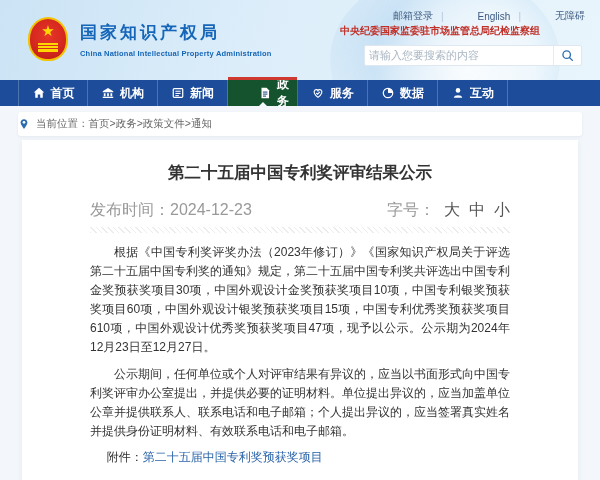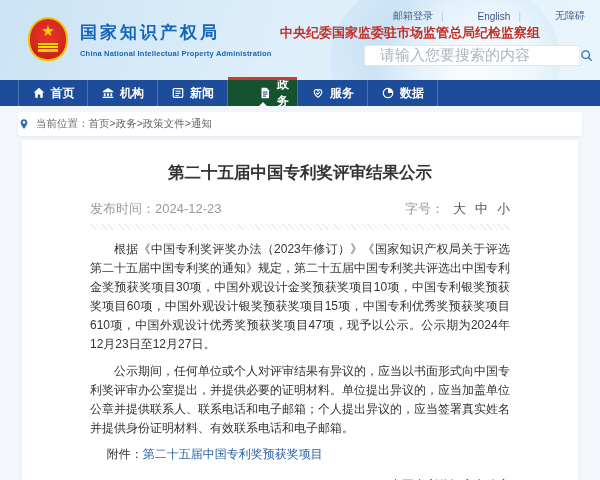--- a/index.html
+++ b/index.html
@@ -29,29 +29,29 @@
   }
   .emblem .star { position:absolute; left:0; right:0; top:4px; text-align:center; color:#ffd700; font-size:15px; line-height:15px; }
   .emblem .gate { position:absolute; left:8px; right:8px; bottom:7px; height:9px;
     background:linear-gradient(180deg,#ffd700 0 2px, transparent 2px 3px, #ffd700 3px 5px, transparent 5px 6px, #ffd700 6px 9px); }
   .logo-text { margin-left:12px; }
   .logo-cn { color:#1565b8; font-size:17px; font-weight:bold; letter-spacing:3px; line-height:24px; }
   .logo-en { color:#1565b8; font-size:7.5px; font-weight:bold; letter-spacing:.2px; margin-top:4px; }
   .top-links { position:absolute; top:9px; right:15px; font-size:10px; color:#3c5a82; display:flex; align-items:center; }
   .top-links a { color:#3c5a82; text-decoration:none; cursor:pointer;padding-left:26px; }
   .top-links .sep { margin:0 8px; color:#b3c6da; }
-  .supervision { position:absolute; top:24px; right:60px; font-size:13px; font-weight:bold; color:#c03028; cursor:pointer; }
+  .supervision { position:absolute; top:24px; right:60px; font-size:10px; font-weight:bold; color:#c03028; cursor:pointer; }
   .searchbar {
     position:absolute; top:45px; right:18px; width:218px; height:21px;
     background:#fff; border:1px solid #dfe8f0; border-radius:2px;
     display:flex; align-items:center;
   }
   .searchbar input {
-    flex:1; border:none; outline:none; font-size:15px; color:#333; padding:0 15px;
-    background:transparent; font-family:Liberation Serif, serif;
+    flex:1; border:none; outline:none; font-size:11px; color:#333; padding:0 4px;
+    background:transparent; font-family:Liberation Mono, monospace;
   }
   .searchbar input::placeholder { color:#a9b6c3; }
   .search-btn { width:28px; height:100%; border:none; background:transparent; border-left:1px solid #e4ebf2;
     display:flex; align-items:center; justify-content:center; cursor:pointer; }
   
   .nav { position:relative; height:26px; background:#1d4d9a; }
   .nav-inner { position:absolute; left:18px; top:0; height:100%; display:flex; }
   .nav-item {
     width:70px; height:100%; display:flex; align-items:center; justify-content:center;
     color:#fff; font-size:12px; font-weight:bold; cursor:pointer; position:relative;
@@ -74,21 +74,21 @@
   }
   .crumb-card .pin { display:flex; margin-right:6px; }
   .crumb-path { cursor:pointer; }
   
   .article-card {
     position:absolute; left:22px; top:140px; width:556px; height:422px;
     background:#fff; box-shadow:0 2px 6px rgba(30,60,110,.08);
     padding:16px 68px 0 68px;
   }
   .article-title { text-align:center; font-size:16.5px; font-weight:bold; color:#333; margin-top:6px; }
-  .meta-row { display:flex; justify-content:space-between; align-items:flex-end; margin-top:16px; font-size:13px; color:#999; }
+  .meta-row { display:flex; justify-content:space-between; align-items:flex-end; margin-top:16px; font-size:16px; color:#999; }
   .font-sizes span.sz { color:#555; margin-left:9px; cursor:pointer; }
   .hatch {
     margin-top:6px; height:6px;
     background:repeating-linear-gradient(45deg,#ececec 0 1px,transparent 1px 4px);
   }
   .body-text { margin-top:10px; font-size:12px; line-height:19px; color:#333; text-align:justify; }
   .body-text p { text-indent:2em; margin-bottom:8px; }
   .attach-line { font-size:12px; margin-top:4px; text-indent:1.4em; }
   .attach-link { color:#2a63a8; text-decoration:none; cursor:pointer; }
   .sign-block { text-align:right; font-size:12px; color:#333; margin-top:14px; }
@@ -191,20 +191,29 @@
     <a class="nav-item">
       <span class="nicon">
         <svg width="14" height="14" viewBox="0 0 16 16">
             <circle cx="8" cy="8" r="5.4" fill="none" stroke="#fff" stroke-width="1.4"></circle>
             <path d="M8 8 L8 2.6 A5.4 5.4 0 0 1 13.4 8 Z" fill="#fff"></path>
           </svg>
       </span>
       <span>数据</span>
     </a>
 
+    <a class="nav-item">
+      <span class="nicon">
+        <svg width="14" height="14" viewBox="0 0 16 16">
+            <circle cx="8" cy="5" r="2.6" fill="#fff"></circle>
+            <path d="M3.2 13.4 C3.2 9.6 12.8 9.6 12.8 13.4 Z" fill="#fff"></path>
+          </svg>
+      </span>
+      <span>互动</span>
+    </a>
 
   </div>
 </div>
 
 <div class="crumb-card">
   <span class="pin">
     <svg width="12" height="12" viewBox="0 0 16 16">
         <path d="M8 1.5 C5.2 1.5 3.5 3.6 3.5 6 C3.5 9.2 8 14.5 8 14.5 C8 14.5 12.5 9.2 12.5 6 C12.5 3.6 10.8 1.5 8 1.5 Z" fill="#2b6cb0"></path>
         <circle cx="8" cy="5.8" r="1.8" fill="#fff"></circle>
       </svg>

